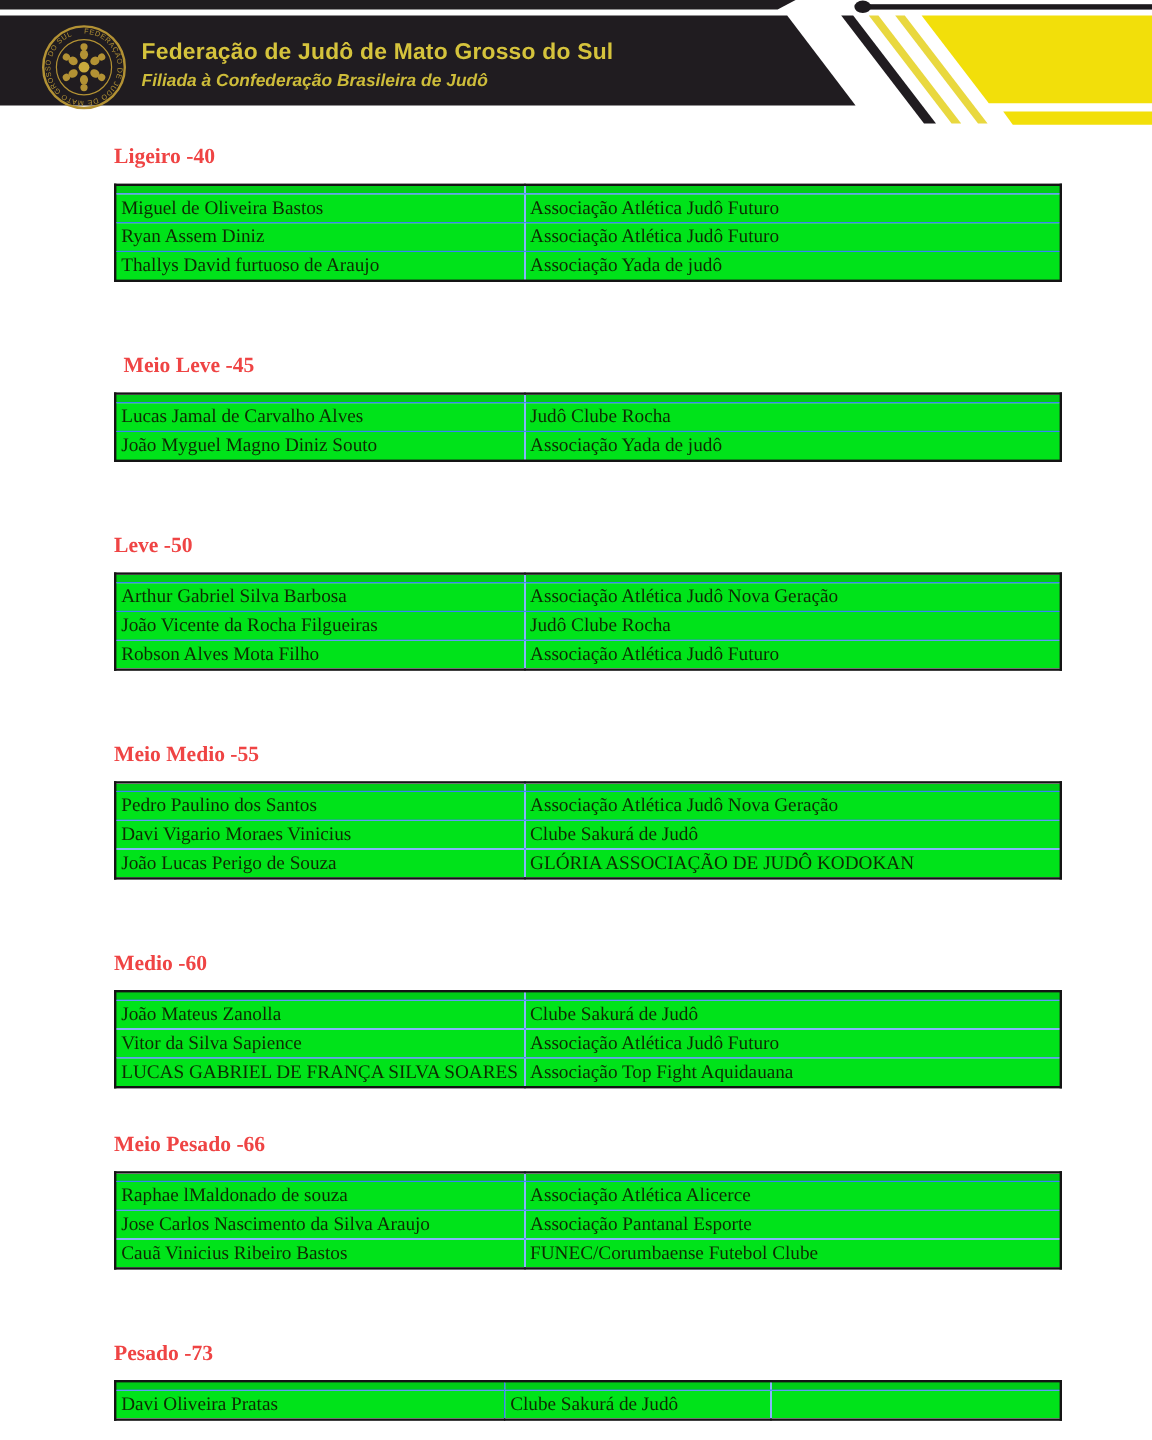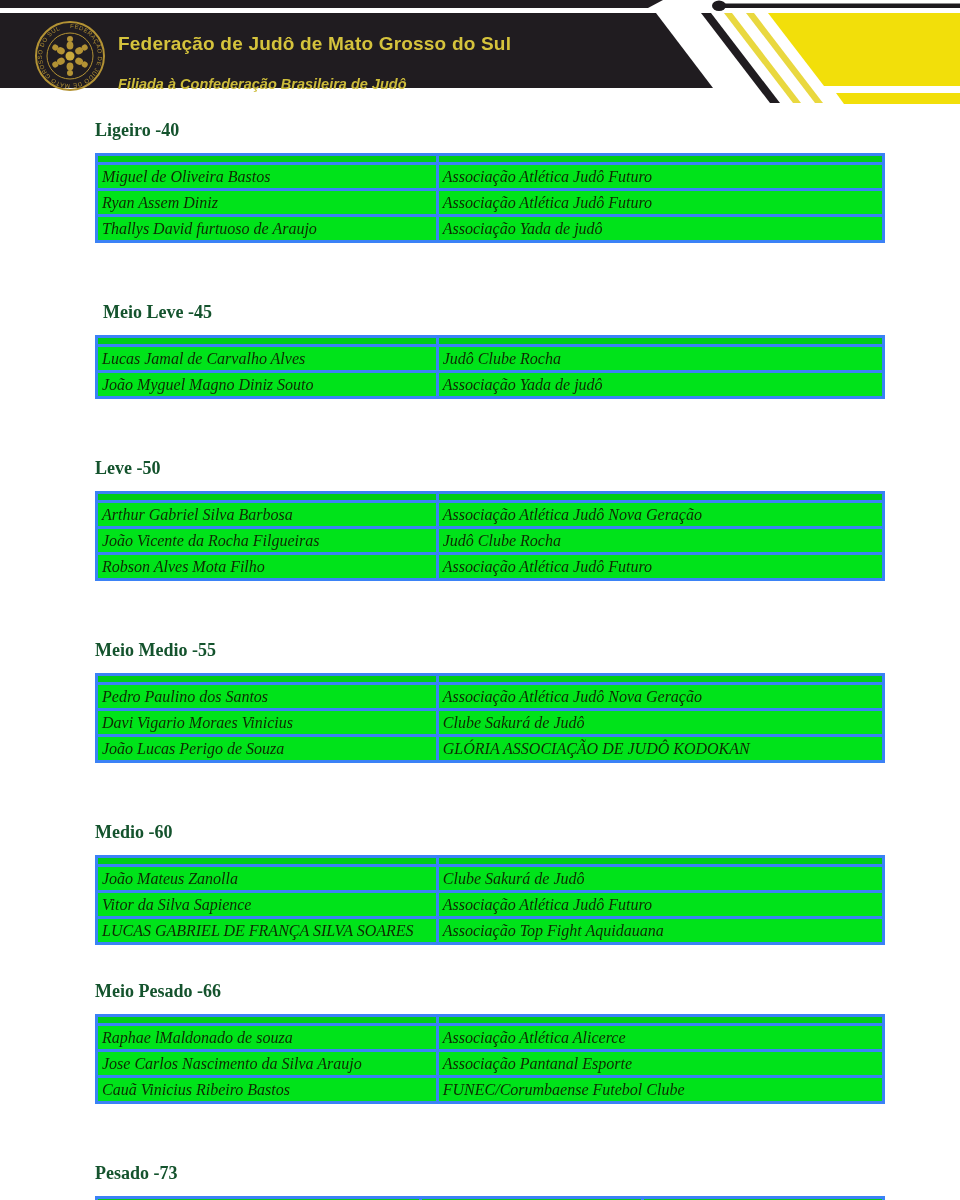--- a/index.html
+++ b/index.html
@@ -4,35 +4,35 @@
 <style>
   html,body{margin:0;padding:0;background:#ffffff;}
   #page{position:relative;width:960px;height:1200px;background:#ffffff;overflow:hidden;
         font-family:"Liberation Serif", serif;}
   
   #header{position:absolute;top:0;left:0;width:960px;height:110px;}
   #header svg{position:absolute;top:0;left:0;}
   .hdr-title{position:absolute;left:118px;top:33px;color:#d5c33c;
              font-family:"Liberation Sans", sans-serif;font-weight:bold;font-size:19px;
              letter-spacing:.2px;white-space:nowrap;}
-  .hdr-sub{position:absolute;left:118px;top:76px;color:#cdbc3a;
+  .hdr-sub{position:absolute;left:118px;top:60px;color:#cdbc3a;
            font-family:"Liberation Sans", sans-serif;font-weight:bold;font-style:italic;
            font-size:14.5px;white-space:nowrap;}
   
   #content{position:absolute;left:95px;top:112px;width:790px;}
-  .cat-heading{font-weight:bold;font-size:18px;color:#14532d;margin:0;line-height:20px;}
+  .cat-heading{font-weight:bold;font-size:18px;color:#ef4444;margin:0;line-height:20px;}
   .mt-first{margin-top:8px;}
   .mt-heading{margin-top:59px;}
   .mt-heading-lg{margin-top:36px;}
   .indent8{margin-left:8px;}
   table.roster{border-collapse:collapse;width:790px;margin-top:13px;
                border:2px solid #141414;table-layout:fixed;}
-  table.roster td{border:3px solid #3b82f6;background:#00e31a;color:#0e2a02;
+  table.roster td{border:1px solid #3b82f6;background:#00e31a;color:#0e2a02;
                   font-size:16px;line-height:20px;padding:1px 4px;height:21px;
-                  overflow:hidden;white-space:nowrap;font-style:italic;}
+                  overflow:hidden;white-space:nowrap;}
   table.roster tr.strip td{height:6px;padding:0;background:#00cd17;}
   table.roster td.wrap{white-space:normal;}
   table.roster td.vbottom{vertical-align:bottom;}
   table.roster td.faint-left{border-left:1px solid #3f9a3f;}
 </style>
 </head>
 <body>
 
 <div id="page">
 

